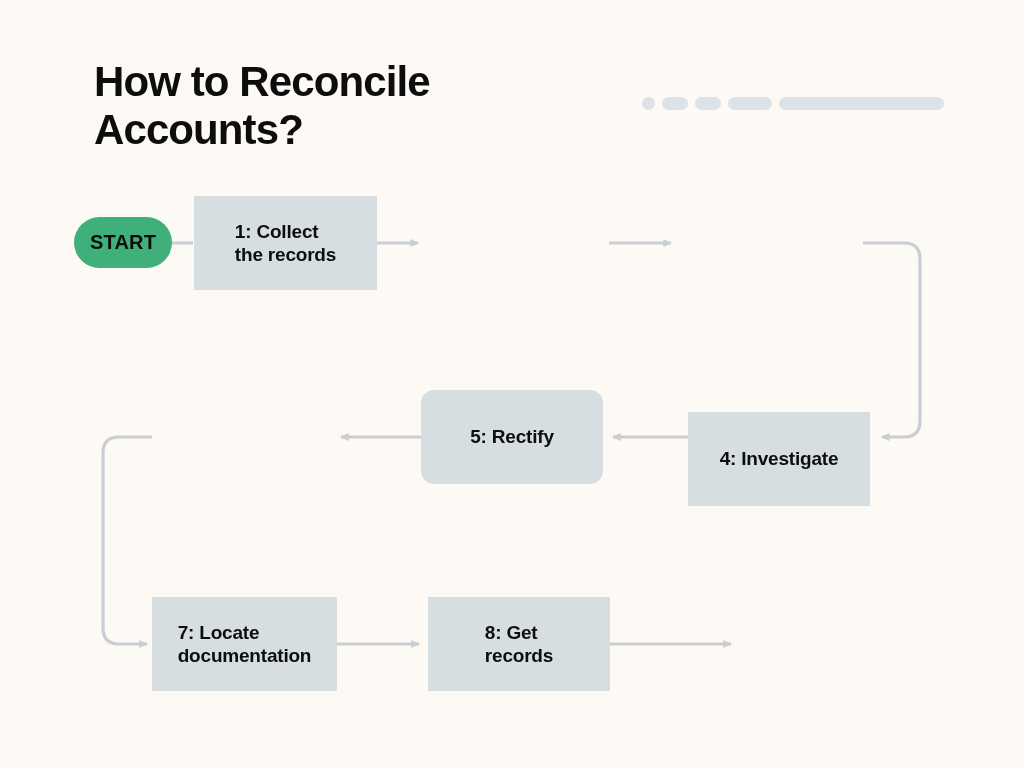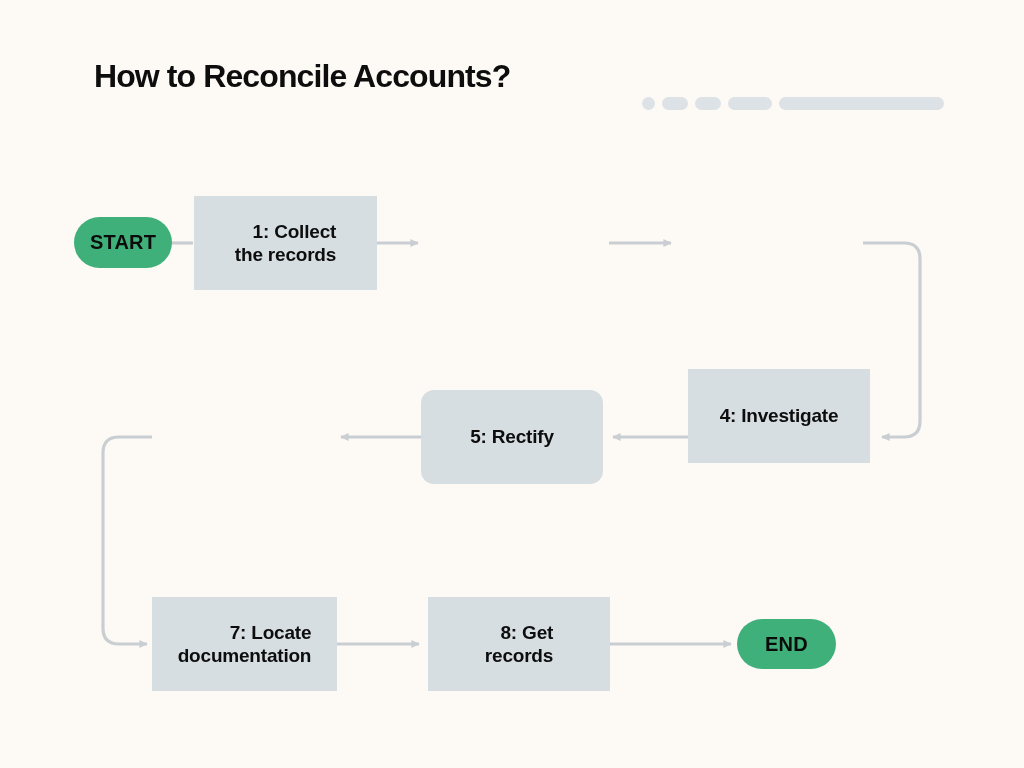--- a/index.html
+++ b/index.html
@@ -29,21 +29,21 @@
     height: 768px;
     pointer-events: none;
   }
 
   
   .title {
     position: absolute;
     left: 94px;
     top: 58px;
     width: 520px;
-    font-size: 32px;
+    font-size: 42px;
     line-height: 1.14;
     font-weight: bold;
     letter-spacing: -0.9px;
     color: #0d0d0d;
     white-space: pre-line;
   }
 
   
   .deco {
     position: absolute;
@@ -64,21 +64,21 @@
     position: absolute;
     background: #d6dee2;
     color: #0d0d0d;
     font-size: 19px;
     font-weight: bold;
     line-height: 1.22;
     letter-spacing: -0.2px;
     display: flex;
     align-items: center;
     justify-content: center;
-    text-align: right;
+    text-align: left;
     white-space: pre-line;
     box-sizing: border-box;
     padding: 4px 8px;
   }
   .terminator {
     position: absolute;
     background: #40b07a;
     color: #0b0b0b;
     font-size: 20px;
     font-weight: bold;
@@ -134,26 +134,25 @@
     </g>
   </svg>
 
   <div class="terminator" style="left:74px; top:217px; width:98px; height:51px;">START</div>
 
   <div class="node" style="left:194px; top:196px; width:183px; height:94px;">1: Collect
 the records</div>
 
 
 
-  <div class="node" style="left:688px; top:369px; width:182px; height:94px;">4: Investigate</div>
+  <div class="node" style="left:688px; top:412px; width:182px; height:94px;">4: Investigate</div>
 
   <div class="node" style="left:421px; top:390px; width:182px; height:94px;border-radius:13px;">5: Rectify</div>
 
 
   <div class="node" style="left:152px; top:597px; width:185px; height:94px;">7: Locate
 documentation</div>
 
   <div class="node" style="left:428px; top:597px; width:182px; height:94px;">8: Get
 records</div>
 
-  <div class="terminator" style="left:737px; top:619px; width:99px; height:50px;">END</div>
 
 </div>
 
 </body></html>

